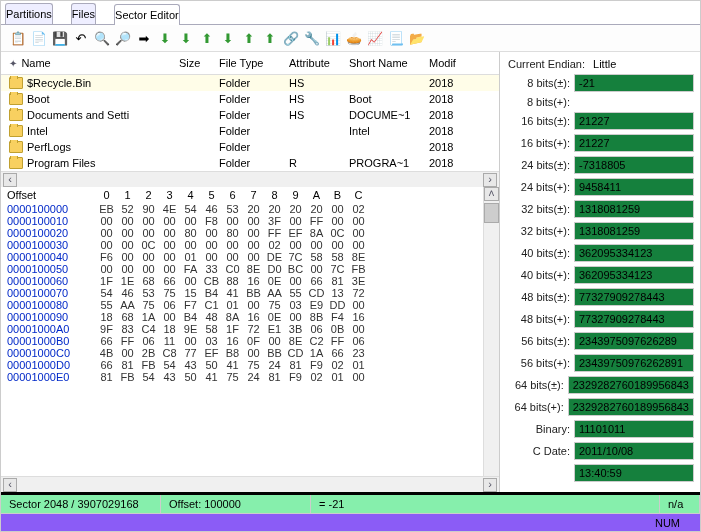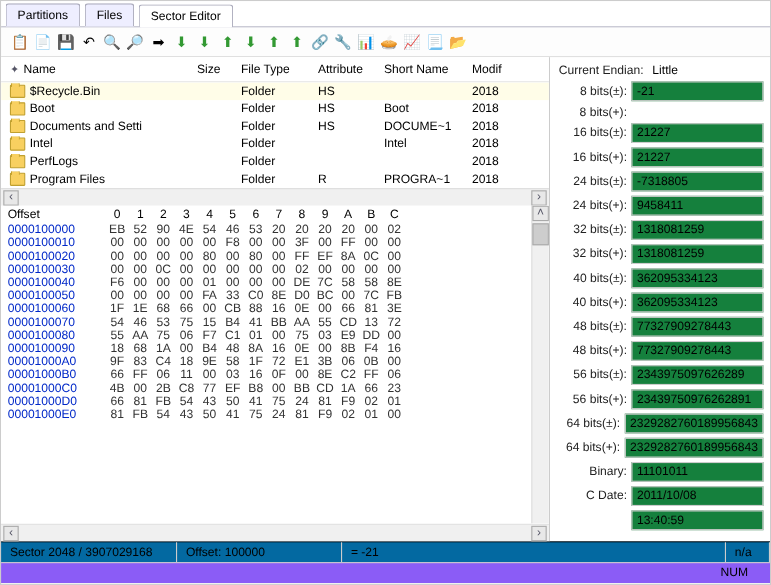--- a/index.html
+++ b/index.html
@@ -1,18 +1,18 @@
 <!DOCTYPE html>
 <html><head>
 <meta charset="utf-8">
 <style>
 *{box-sizing:border-box;margin:0;padding:0;font-family:Tahoma,Arial,sans-serif;font-size:11px;color:#000}
 body{background:#f0f0f0;width:701px;height:532px;overflow:hidden;border:1px solid #ccc}
 .tabs{display:flex;background:#fff;border-bottom:1px solid #aab;padding-top:2px;padding-left:4px}
-.tab{padding:4px 10px;border:1px solid #aab;border-bottom:none;margin-right:4px;background:#eef;cursor:pointer;border-radius:3px 3px 0 0}
+.tab{padding:4px 0;border:1px solid #aab;border-bottom:none;margin-right:18px;background:#eef;cursor:pointer;border-radius:3px 3px 0 0}
 .tab.active{background:#fff;position:relative;top:1px}
 .toolbar{display:flex;gap:3px;padding:4px 8px;background:#fdfdfd;border-bottom:1px solid #ddd;align-items:center}
 .tbtn{width:18px;height:18px;display:flex;align-items:center;justify-content:center;cursor:pointer;font-size:13px}
 .content{display:flex;height:440px}
 .left{flex:1;display:flex;flex-direction:column;border-right:1px solid #ccc;background:#fff}
 .right{width:200px;background:#fff;padding:4px 6px;overflow:hidden}
 .filehead{display:flex;background:#fff;border-bottom:1px solid #ddd;padding:3px 4px;font-weight:normal}
 .filehead>div{padding:2px 4px}
 .filelist{background:#fff;overflow:hidden;height:96px}
 .frow{display:flex;padding:1px 4px;align-items:flex-end}
@@ -34,21 +34,21 @@
 .hexhead .h{width:21px;text-align:center}
 .hexrow{display:flex;padding:0}
 .hexrow .off{width:95px;padding-left:6px;color:#0028c8}
 .hexrow .h{width:21px;text-align:center;color:#333}
 .vscroll{position:absolute;right:0;top:0;bottom:0;width:16px;background:#f0f0f0;border-left:1px solid #ddd}
 .vsbtn{height:14px;background:#e8e8e8;border:1px solid #aaa;text-align:center;line-height:11px;color:#556;cursor:pointer}
 .vthumb{height:20px;background:#cdcdcd;border:1px solid #aaa;margin-top:2px}
 .info-row{display:flex;padding:2px 0;align-items:center}
 .info-row .lbl{width:68px;text-align:right;padding-right:4px;color:#222}
 .info-row .val{flex:1;background:#15803d;border:1px solid #ccc;padding:2px 4px;height:18px}
-.statusbar{display:flex;border-top:1px solid #000000;background:#0369a1;font-size:11px}
+.statusbar{display:flex;border-top:3px solid #000000;background:#86efac;font-size:11px}
 .statusbar>div{padding:3px 8px;border-right:1px solid #ccc}
 .statusbar2{display:flex;border-top:1px solid #ccc;background:#8b5cf6;font-size:11px;justify-content:flex-end}
 .statusbar2>div{padding:3px 20px}
 .star{color:#556;margin-right:4px;font-size:10px}
 </style>
 </head>
 <body>
 
 <div class="tabs">
   <div class="tab">Partitions</div>

